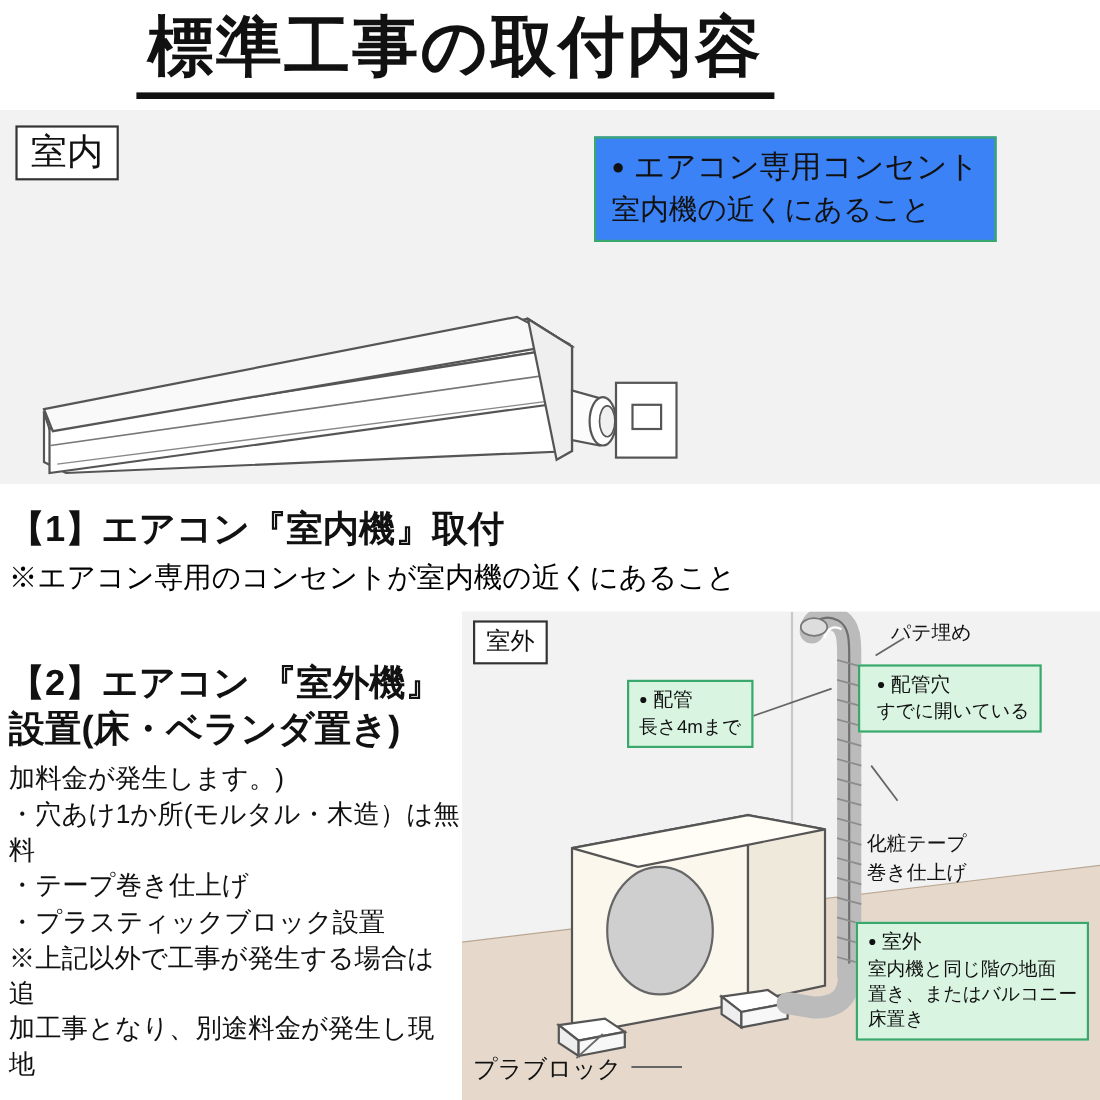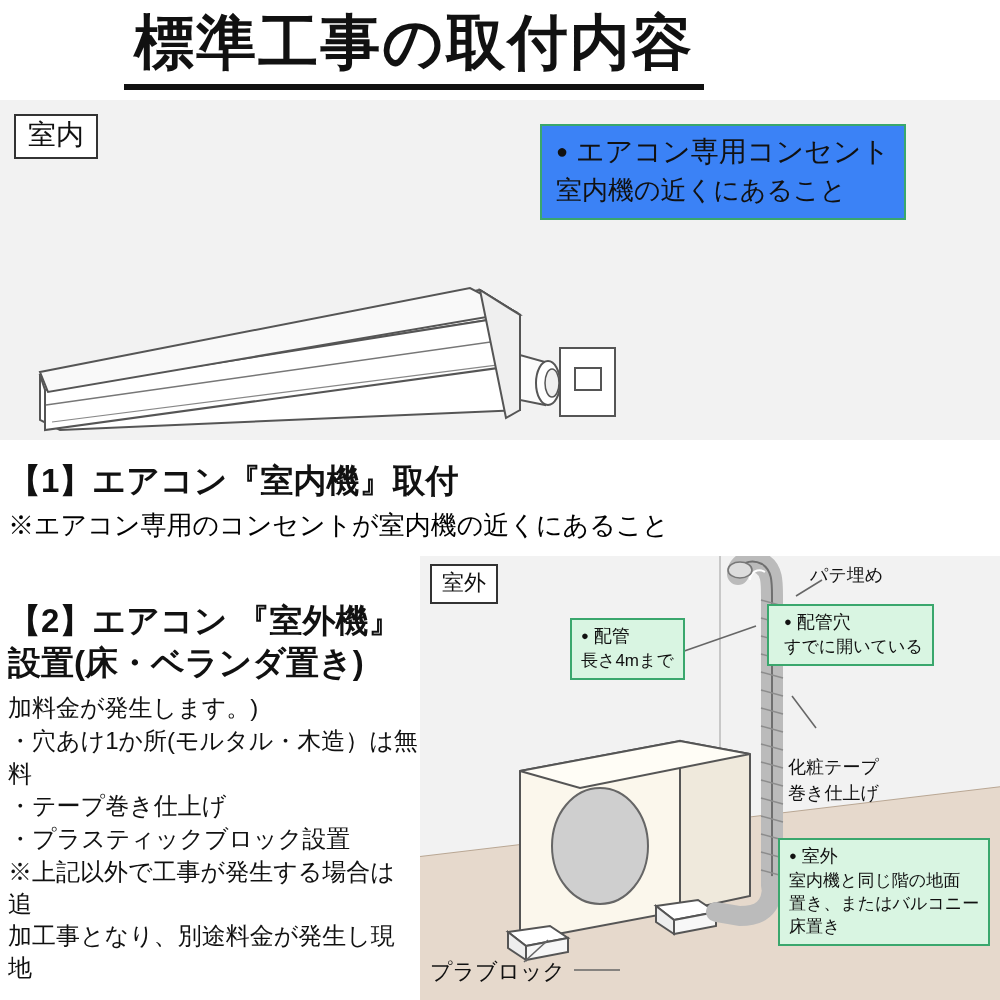--- a/index.html
+++ b/index.html
@@ -47,21 +47,21 @@
     background: #f2f2f2;
     overflow: hidden;
   }
   .indoor-label {
     position: absolute;
     left: 14px;
     top: 14px;
     background: #ffffff;
     border: 2px solid #333333;
     padding: 4px 12px 6px 12px;
-    font-size: 28px;
+    font-size: 33px;
     color: #111111;
     line-height: 1.1;
   }
   .callout {
     position: absolute;
     background: #3b82f6;
     border: 2px solid #3aa76d;
     padding: 8px 14px 10px 14px;
     line-height: 1.3;
   }
@@ -296,21 +296,21 @@
       <path d="M154,414 L200,414" fill="none" stroke="#666666" stroke-width="1.6"></path>
     </svg>
 
     <div class="outdoor-label">室外</div>
 
     <div class="ocallout" style="left:150px; top:62px;">
       <div class="l1 bullet-dot">配管</div>
       <div class="l2">長さ4mまで</div>
     </div>
 
-    <div class="ocallout" style="left:347px; top:48px;padding-left:15px;">
+    <div class="ocallout" style="left:360px; top:48px;padding-left:15px;">
       <div class="l1 bullet-dot">配管穴</div>
       <div class="l2">すでに開いている</div>
     </div>
 
     <div class="ocallout" style="left:358px; top:282px;">
       <div class="l1 bullet-dot">室外</div>
       <div class="l2">室内機と同じ階の地面</div>
       <div class="l2">置き、またはバルコニー</div>
       <div class="l2">床置き</div>
     </div>

